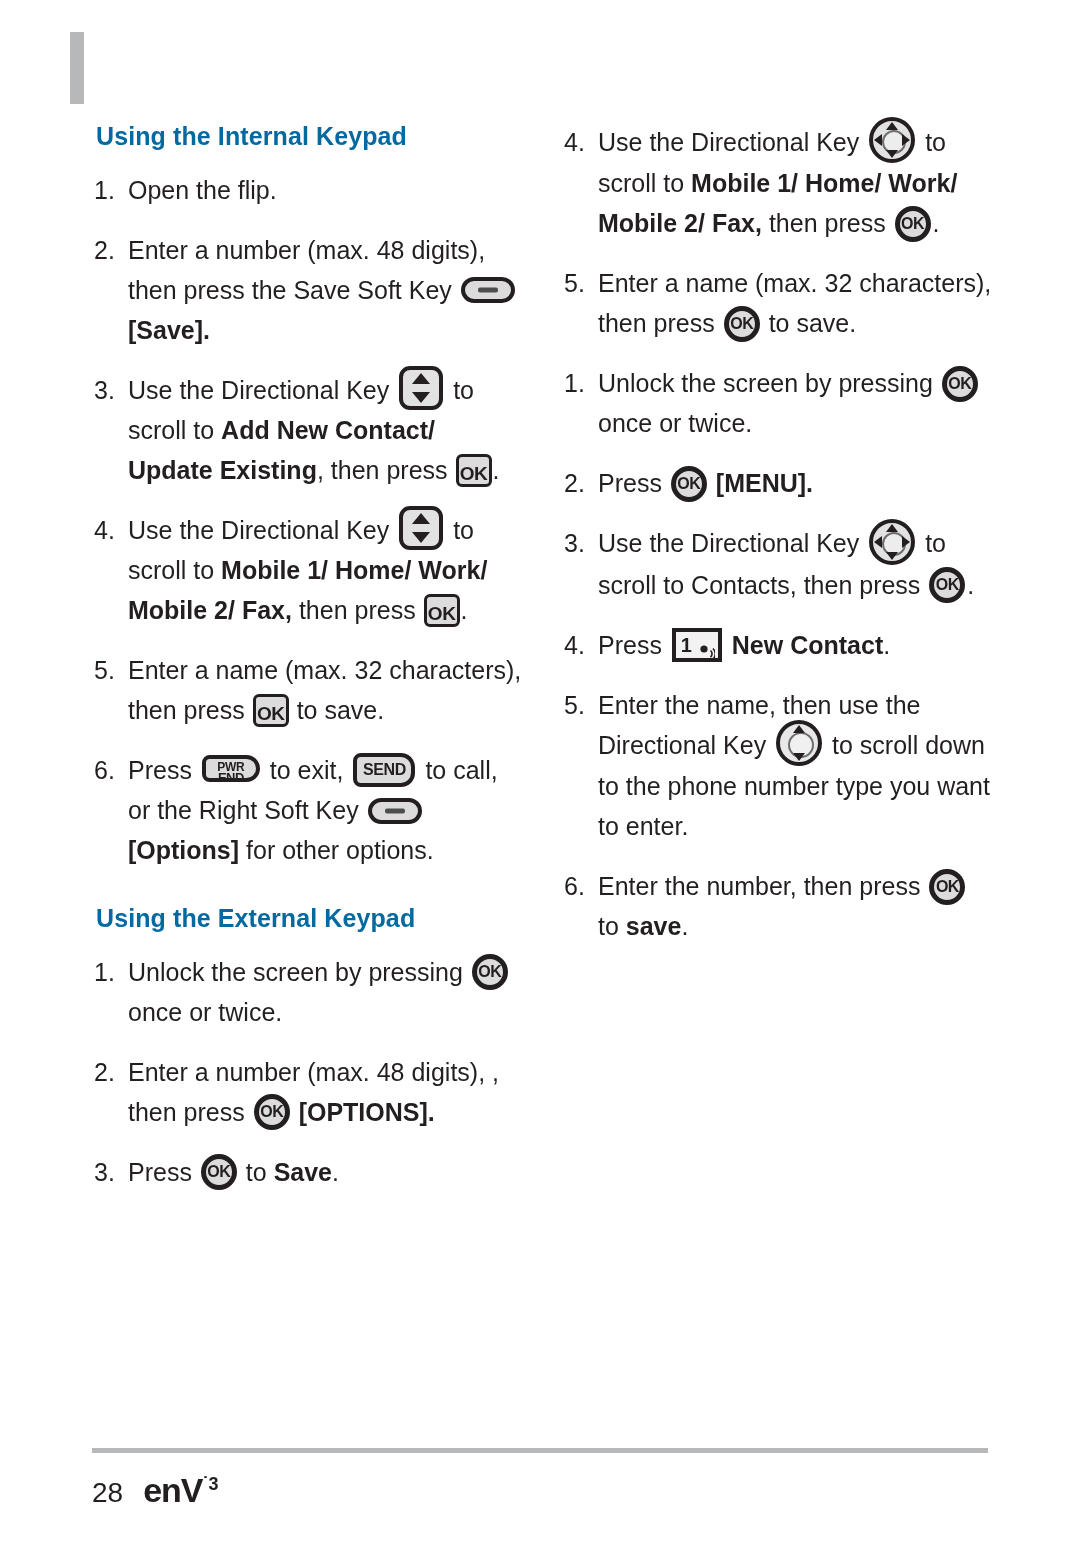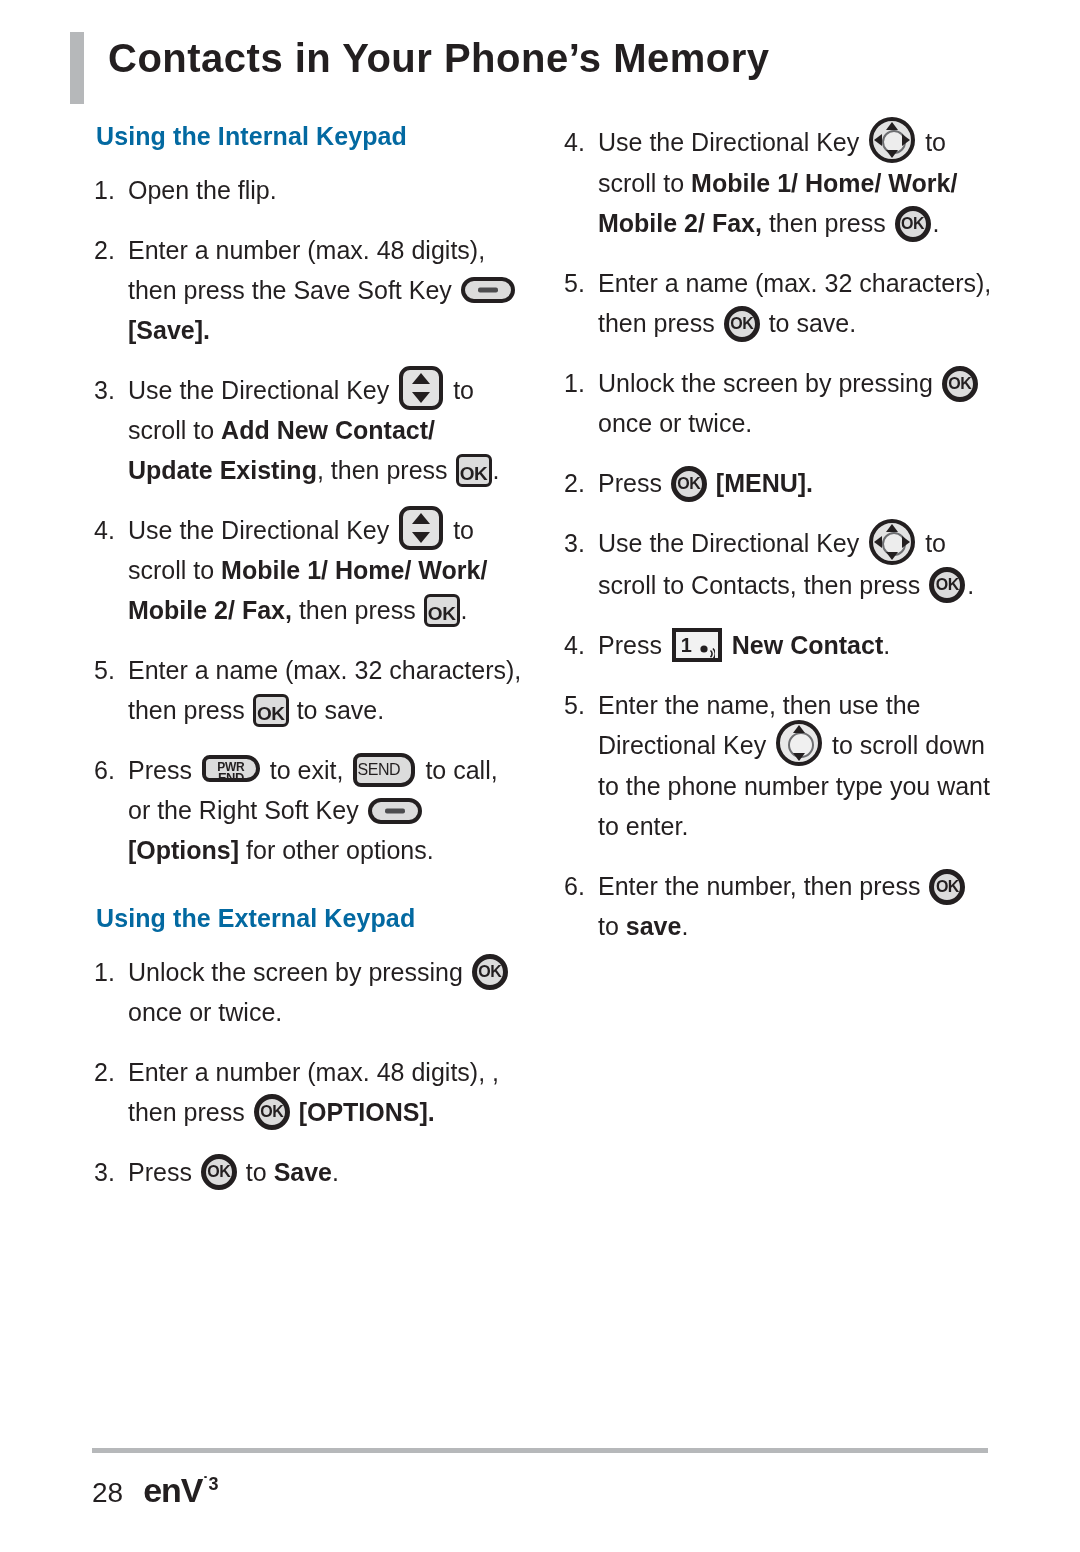--- a/index.html
+++ b/index.html
@@ -289,23 +289,23 @@
   
   .key-send {
     width: 62px;
     height: 34px;
     background: #dcdcdc;
     border: 4px solid #231f20;
     border-radius: 8px 14px 14px 8px;
     margin: -5px 3px 0 3px;
     box-sizing: border-box;
     font-size: 16px;
-    font-weight: normal;
+    font-weight: bold;
     line-height: 26px;
-    text-align: left;
+    text-align: center;
     letter-spacing: -0.4px;
   }
 
   
   .key-num1 {
     width: 50px;
     height: 34px;
     background: #f2f2f2;
     border: 4px solid #231f20;
     margin: -5px 3px 0 3px;
@@ -360,21 +360,20 @@
     font-size: 18px;
     vertical-align: super;
     letter-spacing: 0;
   }
 </style>
 </head>
 <body>
 
 <div class="page-header">
   <div class="header-bar"></div>
-  <div class="page-title">Contacts in Your Phone’s Memory</div>
 </div>
 
 <div class="columns">
 
   <div class="col col-left">
 
 
     <h3 class="sub-heading">Using the Internal Keypad</h3>
 
     <div class="step">

